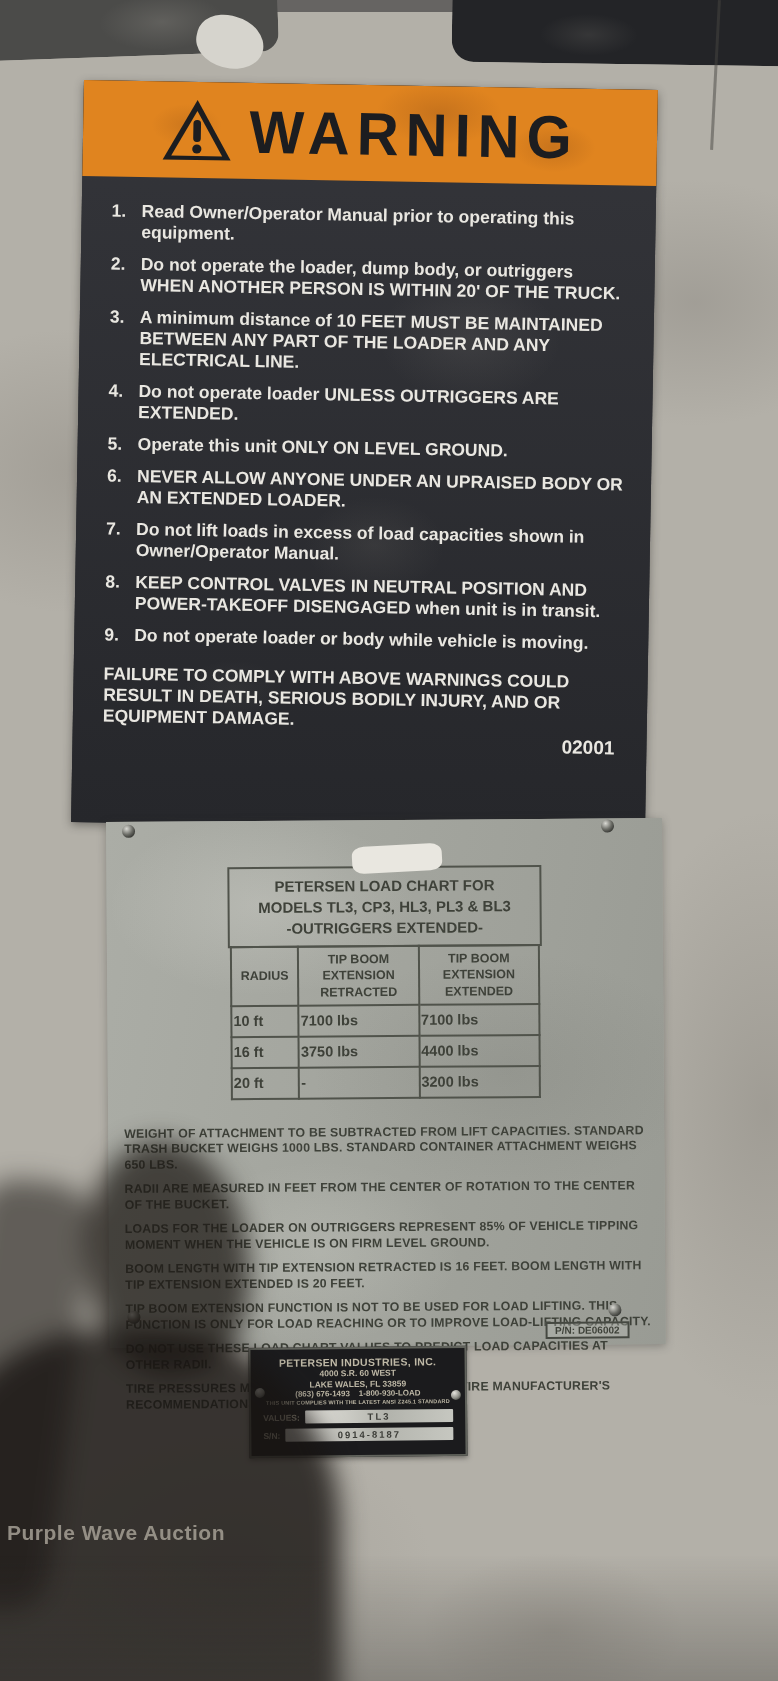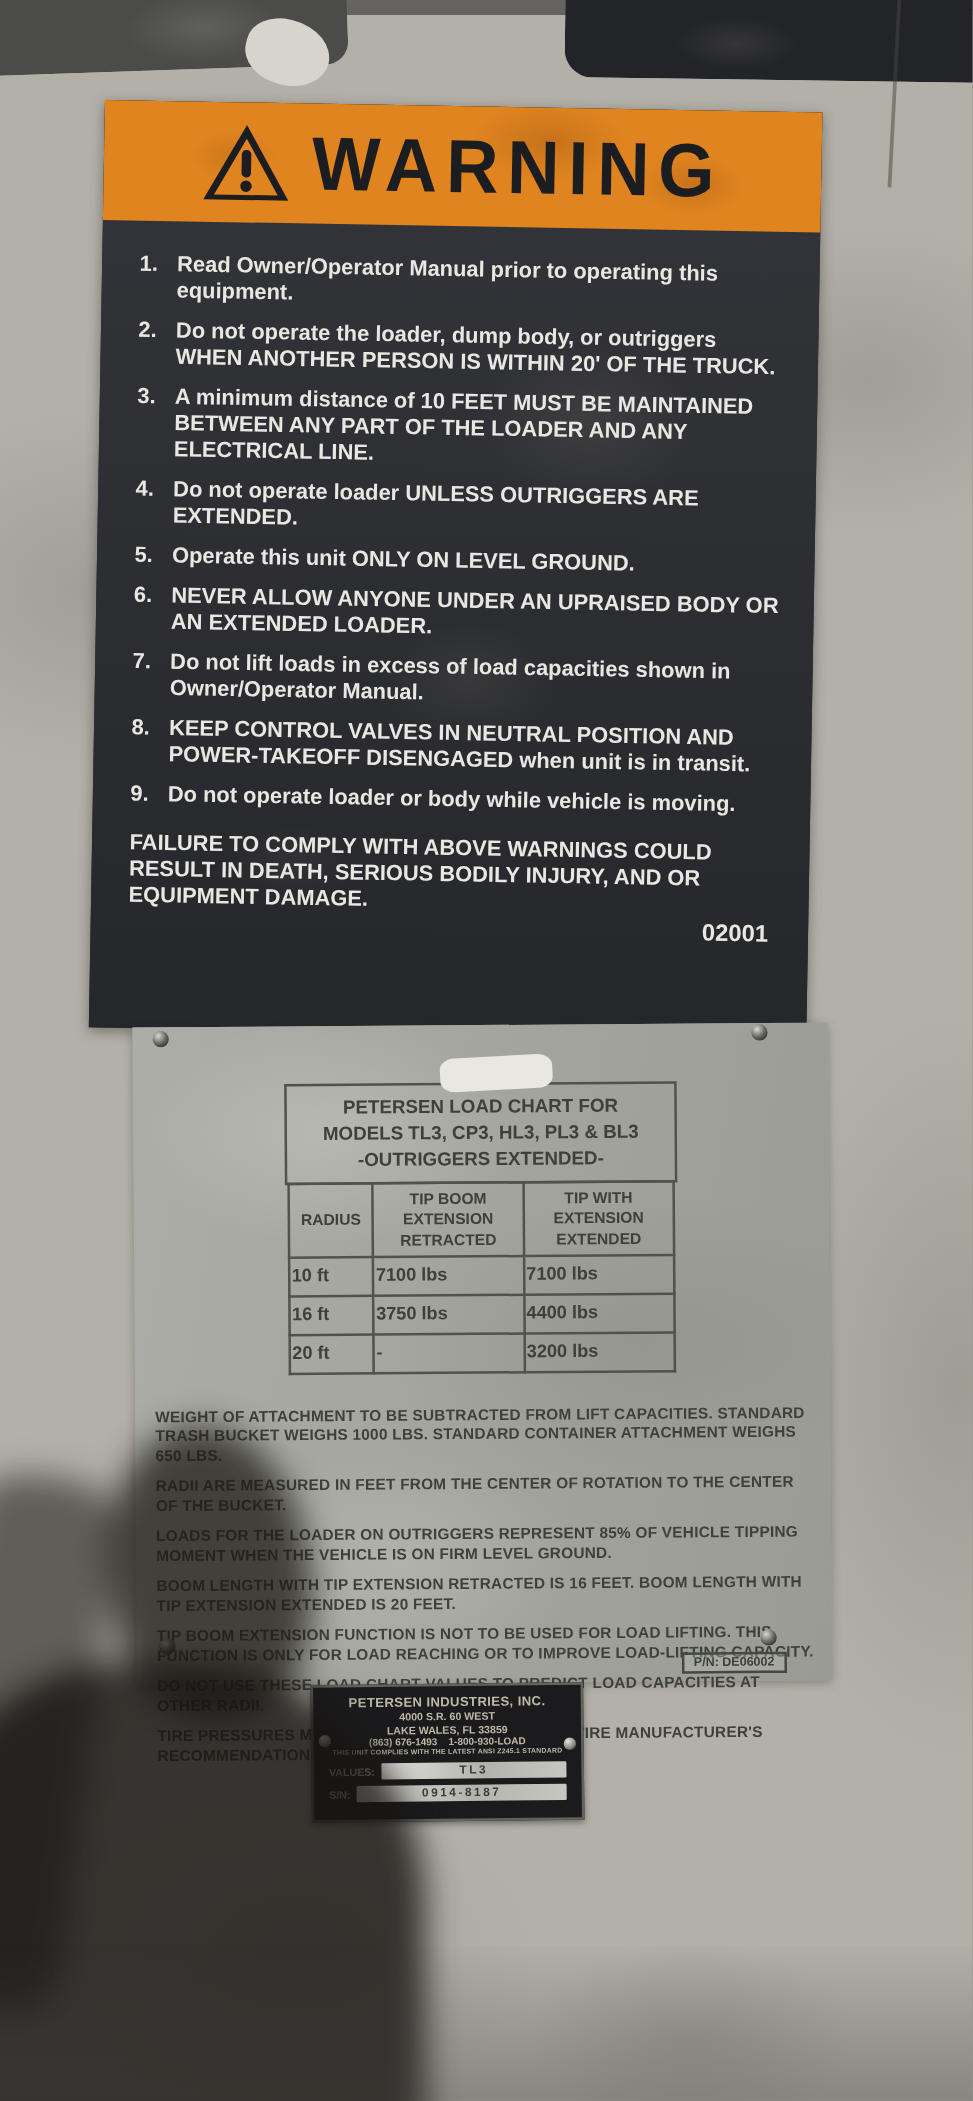--- a/index.html
+++ b/index.html
@@ -186,21 +186,21 @@
       <div>PETERSEN LOAD CHART FOR</div>
       <div>MODELS TL3, CP3, HL3, PL3 &amp; BL3</div>
       <div>-OUTRIGGERS EXTENDED-</div>
     </div>
 
     <table class="chart-table">
       <tbody>
           <tr>
         <th class="col-radius">RADIUS</th>
         <th class="col-ret">TIP BOOM EXTENSION RETRACTED</th>
-        <th class="col-ext">TIP WITH EXTENSION EXTENDED</th>
+        <th class="col-ext">TIP BOOM EXTENSION EXTENDED</th>
       </tr>
       <tr>
         <td>10 ft</td>
         <td>7100  lbs</td>
         <td>7100  lbs</td>
       </tr>
       <tr>
         <td>16 ft</td>
         <td>3750  lbs</td>
         <td>4400  lbs</td>
@@ -246,14 +246,15 @@
     </div>
   </div>
 
   <div class="shadow-layer">
     <div class="sh-head"></div>
     <div class="sh-left"></div>
     <div class="sh-body"></div>
   </div>
   <div class="bottom-grad"></div>
 
+  <div class="watermark">Purple Wave Auction</div>
 
 </div>
 
 </body></html>

